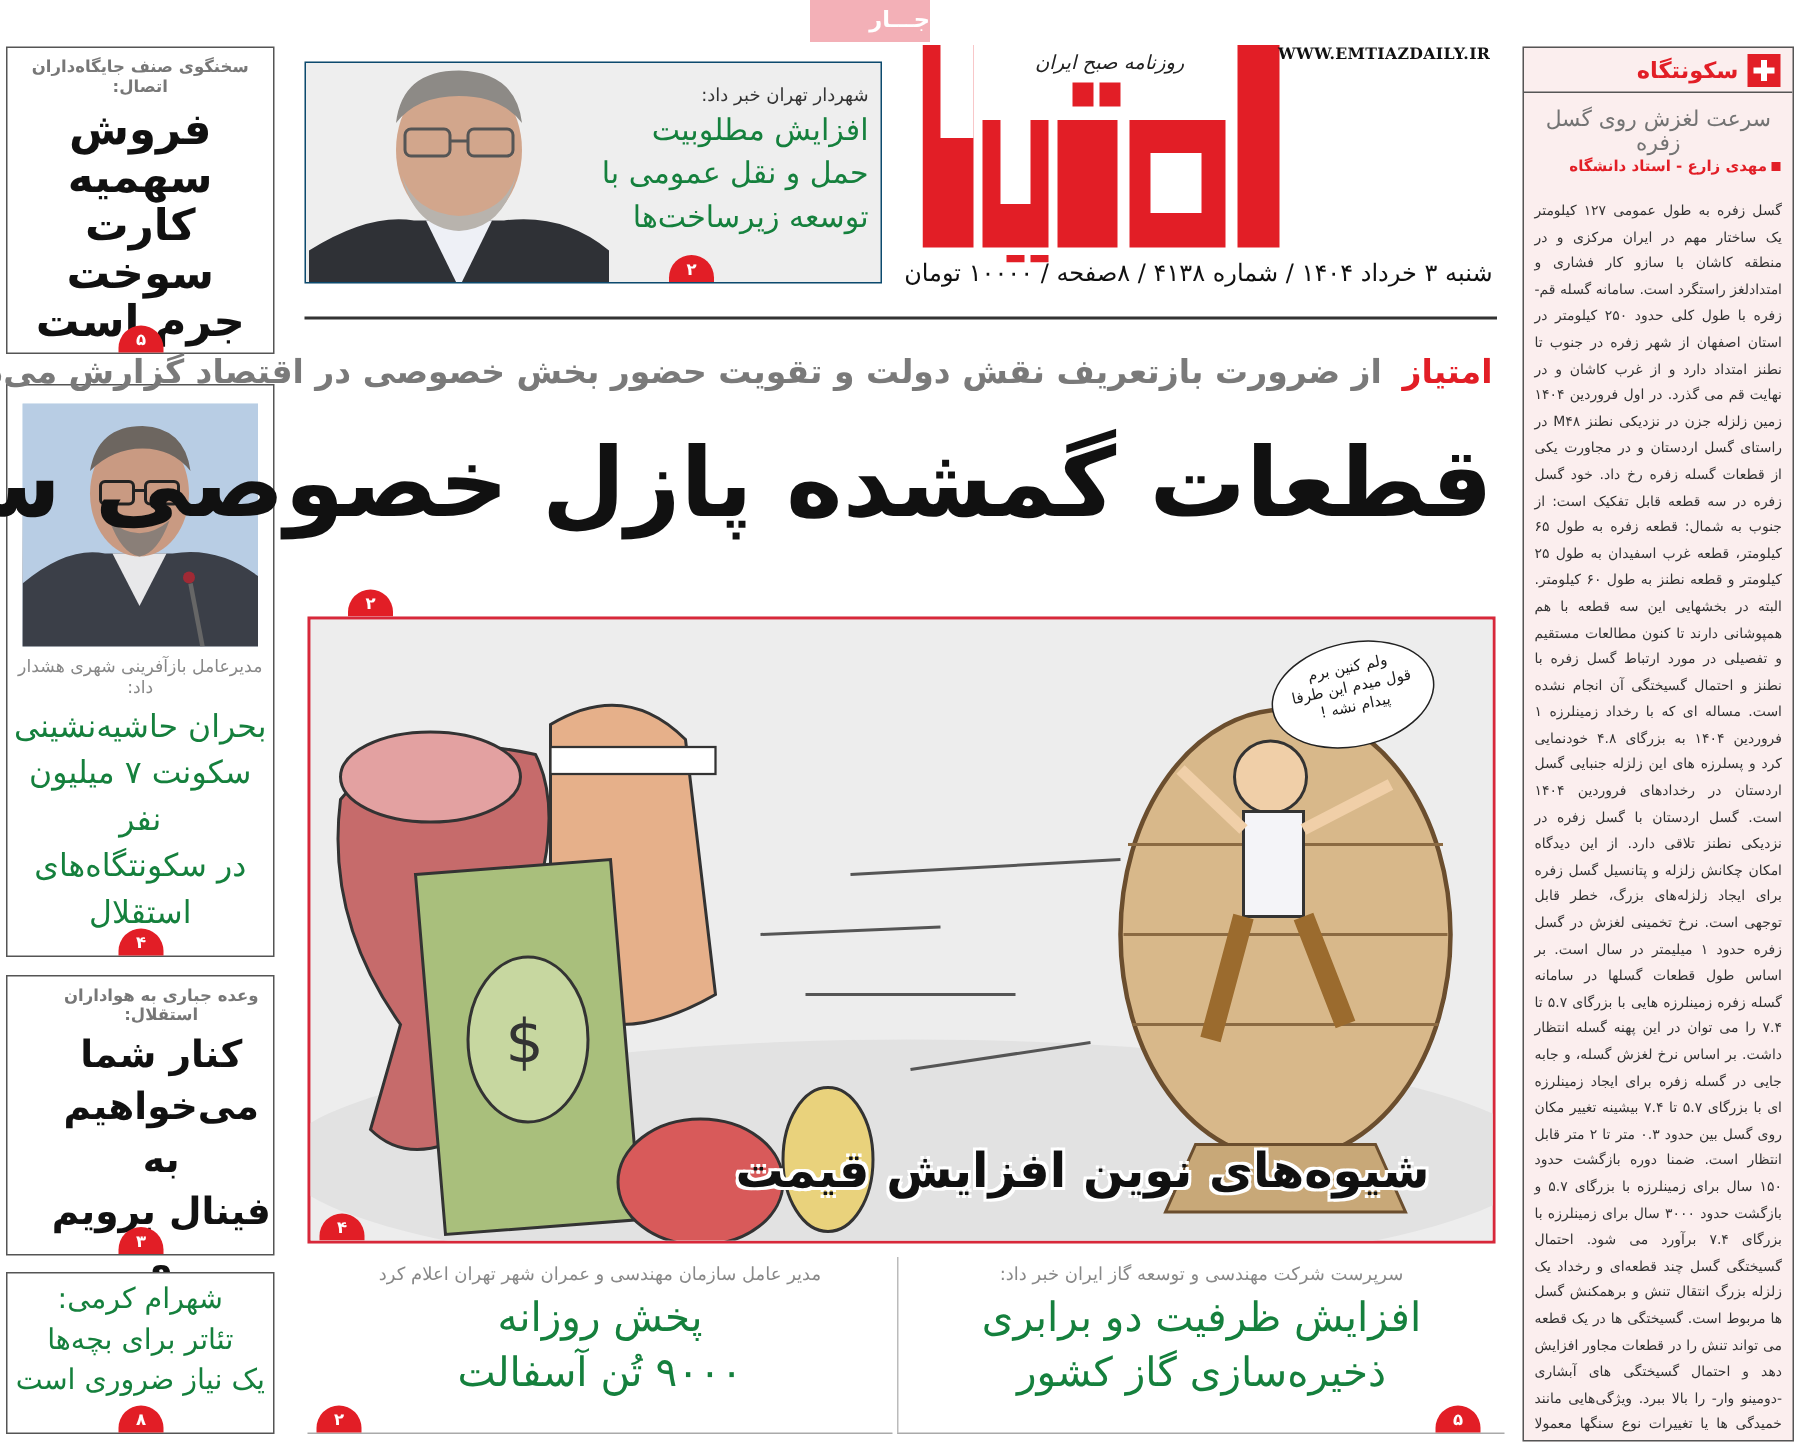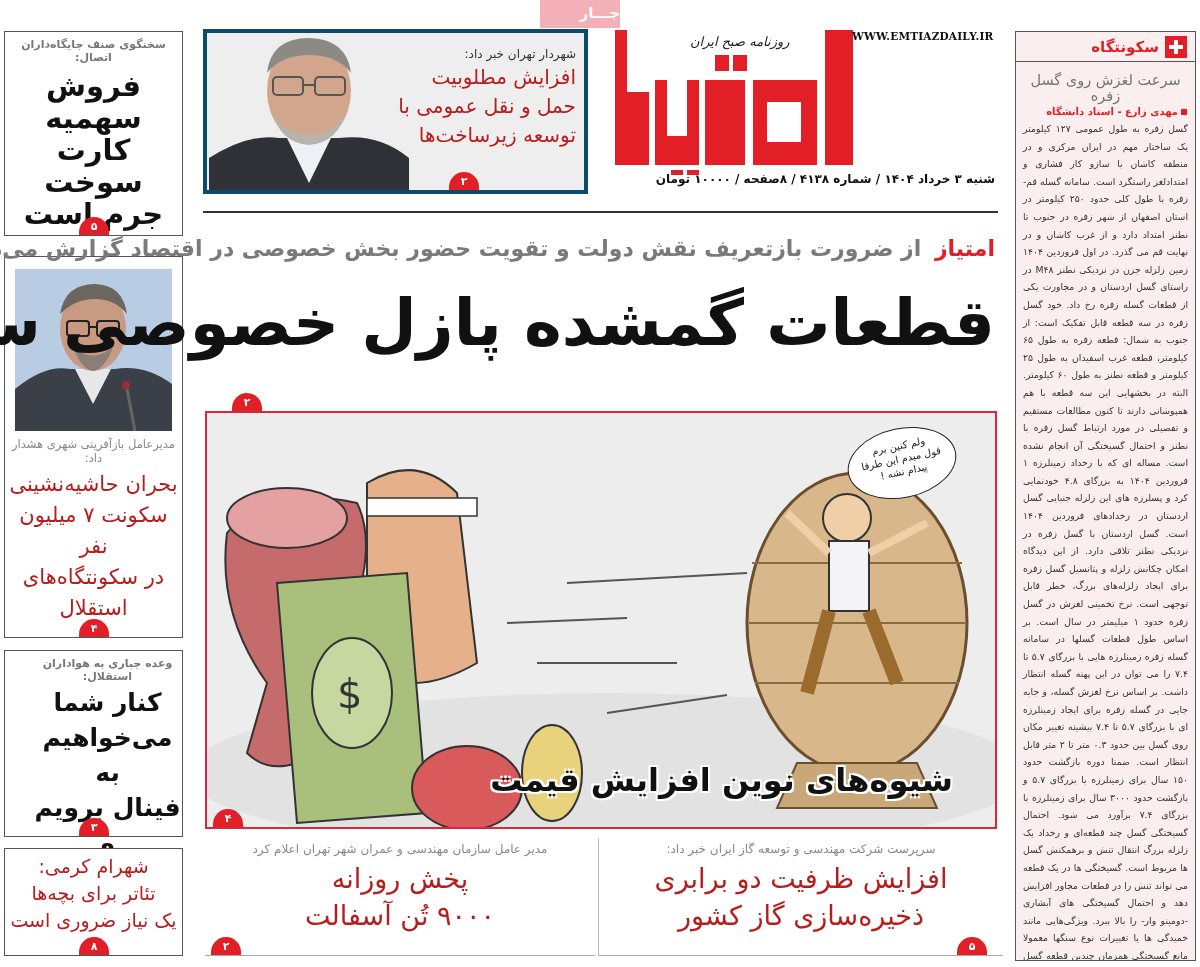--- a/index.html
+++ b/index.html
@@ -4,50 +4,50 @@
   <style>
     * { box-sizing: border-box; margin: 0; padding: 0; }
     html, body { width: 1200px; height: 967px; background: #ffffff; overflow: hidden; }
     body { position: relative; font-family: "DejaVu Sans", sans-serif; color: #1a1a1a; }
 
     
     .lbox { position: absolute; left: 4px; width: 179px; border: 1.5px solid #555; background: #fff; text-align: center; direction: rtl; }
     .kicker { font-size: 11px; color: #777; font-weight: bold; padding: 6px 6px 0 6px; }
     .kicker.light { font-weight: normal; color: #888; font-size: 11.5px; }
     .head-black { font-weight: 900; font-family: "DejaVu Sans", sans-serif; color: #111; letter-spacing: -0.5px; }
-    .head-light { font-family: "DejaVu Sans", sans-serif; font-weight: normal; color: #b91c1c; }
+    .head-light { font-family: "DejaVu Sans", sans-serif; font-weight: normal; color: #15803d; }
     .page-badge { position: absolute; width: 30px; height: 18px; background: #e21e26; border-radius: 15px 15px 0 0; color: #fff; font-size: 11px; font-weight: bold; text-align: center; line-height: 20px; }
 
     #box1 { top: 31px; height: 205px; }
     #box1 .head-black { font-size: 29px; line-height: 32px; margin-top: 6px; }
 
     #box2 { top: 256px; height: 382px; }
     #box2 .photo { margin: 12px 10px 0 10px; height: 162px; position: relative; overflow: hidden;
       background: linear-gradient(180deg, #b9cfe6 0%, #b9cfe6 35%, #8fa0b5 60%, #4a4f5a 100%); }
     #box2 .head-light { font-size: 21px; line-height: 31px; margin-top: 4px; }
 
     #box3 { top: 650px; height: 187px; padding-left: 28px; }
     #box3 .head-black { font-size: 25px; line-height: 35px; margin-top: 2px; }
 
     #box4 { top: 848px; height: 108px; }
     #box4 .head-light { font-size: 19px; line-height: 27px; margin-top: 4px; }
 
     
-    #tehran-teaser { position: absolute; left: 203px; top: 29px; width: 385px; height: 165px; background: #eeeeee; border: 4px solid #0c4a6e; overflow: hidden; direction: rtl; }
+    #tehran-teaser { position: absolute; left: 203px; top: 41px; width: 385px; height: 148px; background: #eeeeee; border: 1px solid #0c4a6e; overflow: hidden; direction: rtl; }
     #tehran-teaser .portrait { position: absolute; left: 2px; top: 0; width: 200px; height: 165px; }
     #tehran-teaser .txt { position: absolute; right: 8px; top: 14px; width: 230px; text-align: right; }
     #tehran-teaser .kicker { padding: 0; font-size: 12px; color: #333; font-weight: normal; }
     #tehran-teaser .head-light { font-size: 20px; line-height: 29px; margin-top: 2px; }
 
     #stamp { position: absolute; left: 540px; top: 0; width: 80px; height: 28px; background: #f2a3ab; opacity: 0.85; color: #fff; font-weight: bold; font-size: 15px; line-height: 26px; direction: rtl; }
 
     #logo { position: absolute; left: 615px; top: 20px; width: 240px; height: 155px; }
     #tagline { position: absolute; left: 690px; top: 34px; font-family: "DejaVu Serif", serif; font-style: italic; font-size: 13px; color: #222; direction: rtl; }
     #site-url { position: absolute; left: 852px; top: 30px; font-family: "DejaVu Serif", serif; font-weight: bold; font-size: 10.5px; color: #111; letter-spacing: 0.2px; }
-    #issue-line { position: absolute; left: 780px; top: 172px; width: 215px; font-size: 12px; font-weight: bold; color: #111; direction: rtl; text-align: right; white-space: nowrap; }
+    #issue-line { position: absolute; left: 780px; top: 172px; width: 215px; font-size: 16px; font-weight: normal; color: #111; direction: rtl; text-align: right; white-space: nowrap; }
     #masthead-rule { position: absolute; left: 203px; top: 211px; width: 795px; height: 2px; background: #333; }
 
     
     #deck { position: absolute; left: 205px; top: 236px; width: 790px; text-align: right; direction: rtl; font-size: 22px; font-weight: 900; color: #7a7a7a; white-space: nowrap; }
     #deck .brand { color: #e21e26; margin-left: 6px; }
     #main-headline { position: absolute; left: 205px; top: 268px; width: 790px; text-align: right; direction: rtl; font-size: 64px; line-height: 110px; font-weight: 900; color: #111; letter-spacing: -2px; white-space: nowrap; }
 
     
     #cartoon { position: absolute; left: 205px; top: 411px; width: 792px; height: 418px; border: 2px solid #d8283a; background: #ededed; overflow: hidden; }
     #cartoon svg { position: absolute; left: 0; top: 0; }
@@ -63,21 +63,21 @@
 
     
     #editorial { position: absolute; left: 1015px; top: 31px; width: 181px; height: 930px; background: #fbeeee; border: 1.5px solid #555; direction: rtl; overflow: hidden; }
     #editorial .label-row { height: 30px; border-bottom: 1.5px solid #555; display: flex; align-items: center; justify-content: flex-start; padding-right: 8px; gap: 6px; }
     #editorial .plus { width: 22px; height: 22px; background: #e21e26; position: relative; }
     #editorial .plus::before, #editorial .plus::after { content: ""; position: absolute; background: #fff; }
     #editorial .plus::before { left: 9px; top: 4px; width: 4px; height: 14px; }
     #editorial .plus::after { left: 4px; top: 9px; width: 14px; height: 4px; }
     #editorial .label { color: #e21e26; font-weight: bold; font-size: 15px; }
     #editorial h2 { font-size: 14.5px; font-weight: 400; text-align: center; margin: 10px 4px 2px 4px; color: #737373; }
-    #editorial .byline { color: #e21e26; font-size: 10px; font-weight: bold; padding-right: 8px; margin-bottom: 3px; }
+    #editorial .byline { color: #e21e26; font-size: 10px; font-weight: bold; padding-right: 8px; margin-bottom: 15px; }
     #editorial .byline .sq { display: inline-block; width: 6px; height: 6px; background: #e21e26; margin-left: 3px; }
     #editorial .body { font-size: 9.3px; line-height: 17.6px; color: #333; text-align: justify; padding: 0 7px; }
   </style>
 </head>
 <body>
 
 <div class="lbox" id="box1">
   <div class="kicker">سخنگوی صنف جایگاه‌داران اتصال:</div>
   <div class="head-black">
     <div>فروش سهمیه</div>

